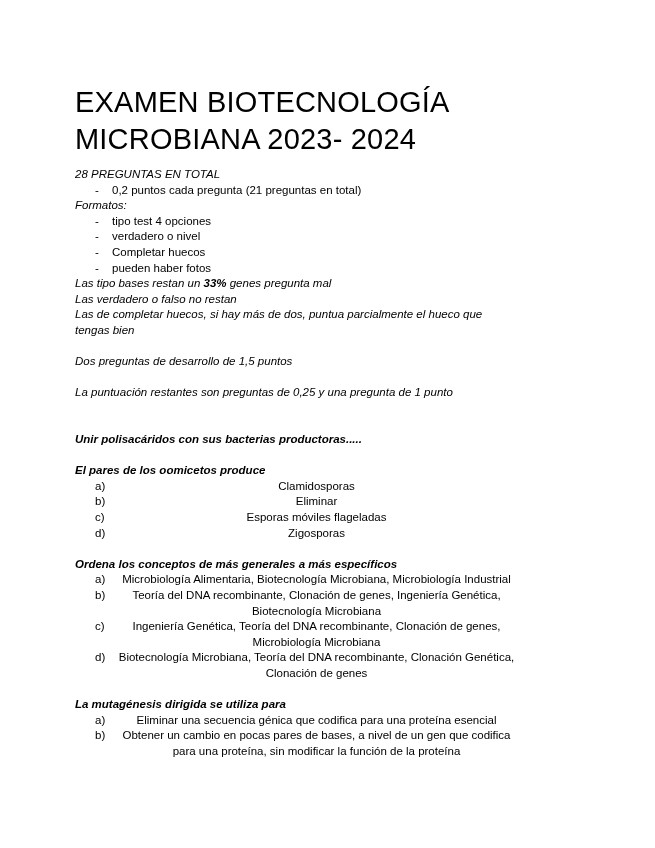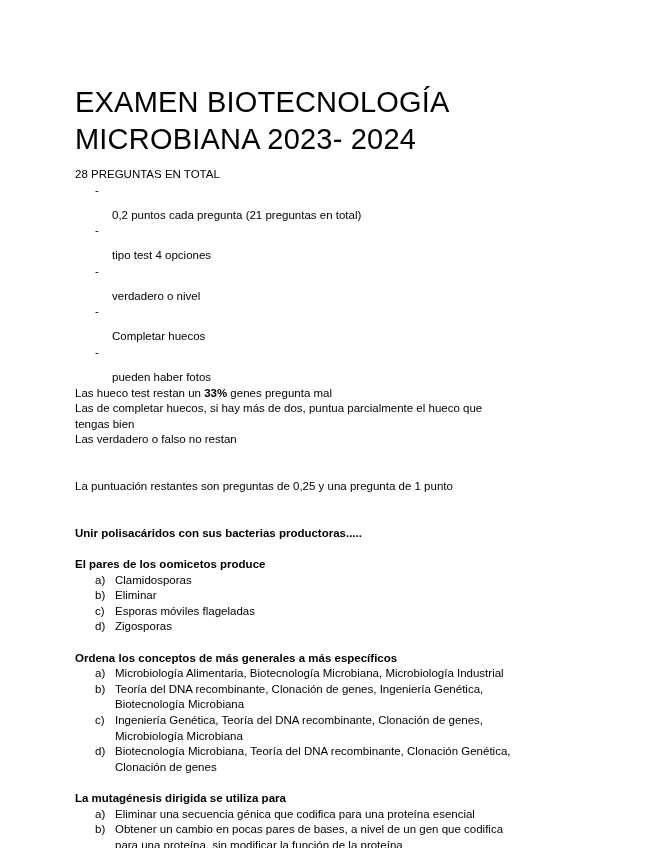--- a/index.html
+++ b/index.html
@@ -22,91 +22,94 @@
   }
   .doc-title {
     font-size: 29px;
     line-height: 37px;
     font-weight: 400;
     letter-spacing: 0.2px;
     margin: 0 0 9px 0;
   }
   .para {
     margin: 0;
+    font-style: italic;
   }
   .bold {
     font-weight: 700;
   }
   .sp {
     height: 15.6px;
   }
   .dash-item {
     display: flex;
     margin: 0;
   }
   .dash-item .marker {
     width: 17px;
     margin-left: 20px;
     flex: 0 0 auto;
   }
   .dash-item .txt {
     flex: 1 1 auto;
-    margin-top: 25px;
   }
   .opt-item {
     display: flex;
     margin: 0;
   }
   .opt-item .letter {
     width: 20px;
     margin-left: 20px;
     flex: 0 0 auto;
   }
   .opt-item .txt {
     flex: 1 1 auto;
+    text-align: center;
   }
 </style>
 </head>
 <body>
 
 <div class="page">
 
   <h1 class="doc-title"><span>EXAMEN BIOTECNOLOGÍA</span><br><span>MICROBIANA 2023- 2024</span></h1>
 
   <p class="para">28 PREGUNTAS EN TOTAL</p>
 
   <div class="dash-item">
     <span class="marker">-</span>
     <span class="txt">0,2 puntos cada pregunta (21 preguntas en total)</span>
   </div>
 
+  <p class="para">Formatos:</p>
 
   <div class="dash-item">
     <span class="marker">-</span>
     <span class="txt">tipo test 4 opciones</span>
   </div>
   <div class="dash-item">
     <span class="marker">-</span>
     <span class="txt">verdadero o nivel</span>
   </div>
   <div class="dash-item">
     <span class="marker">-</span>
     <span class="txt">Completar huecos</span>
   </div>
   <div class="dash-item">
     <span class="marker">-</span>
     <span class="txt">pueden haber fotos</span>
   </div>
 
-  <p class="para"><span>Las hueco test restan un </span><span class="bold">33%</span><span> genes pregunta mal</span></p>
+  <p class="para"><span>Las tipo bases restan un </span><span class="bold">33%</span><span> genes pregunta mal</span></p>
 
+  <p class="para">Las verdadero o falso no restan</p>
   <p class="para">Las de completar huecos, si hay más de dos, puntua parcialmente el hueco que tengas bien</p>
-  <p class="para">Las verdadero o falso no restan</p>
 
   <div class="sp"></div>
+  <p class="para">Dos preguntas de desarrollo de 1,5 puntos</p>
 
   <div class="sp"></div>
   <p class="para">La puntuación restantes son preguntas de 0,25 y una pregunta de 1 punto</p>
 
   <div class="sp"></div>
 
   <div class="sp"></div>
   <p class="para bold">Unir polisacáridos con sus bacterias productoras.....</p>
 
   <div class="sp"></div>

